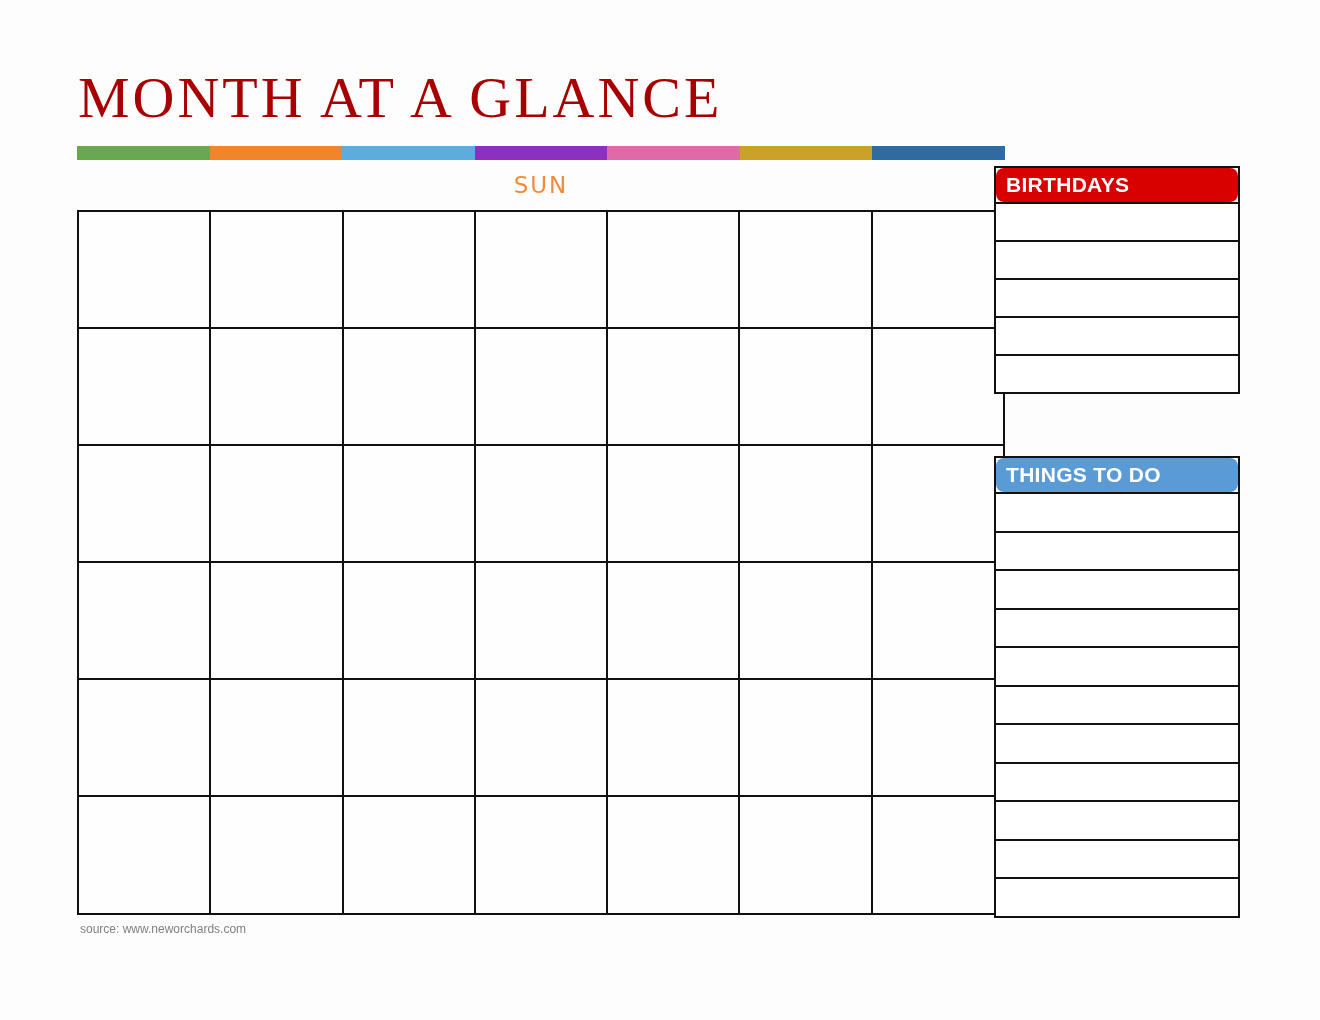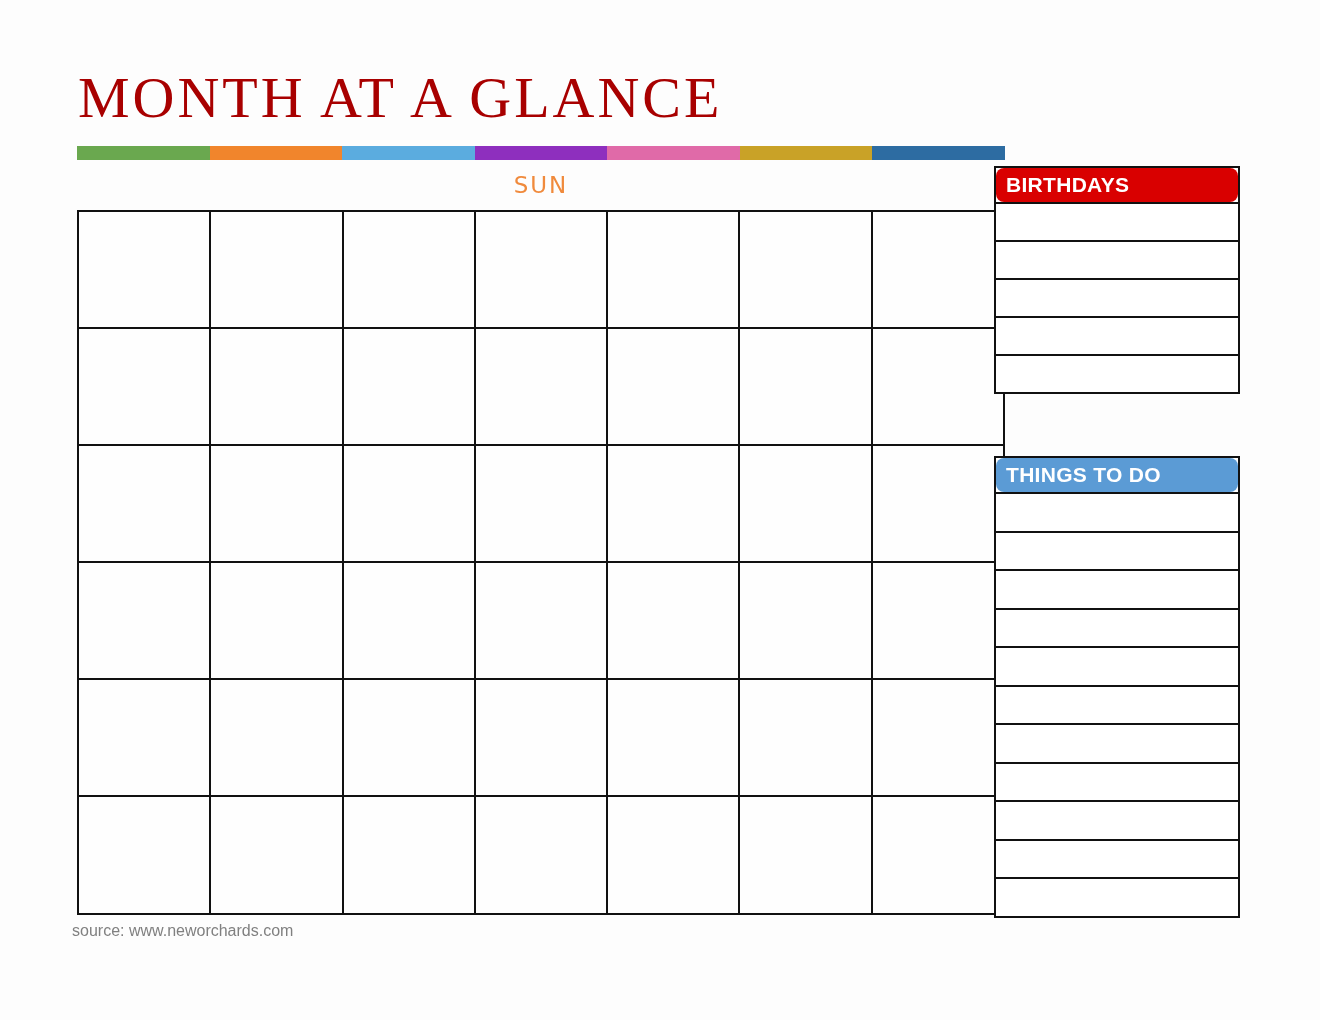--- a/index.html
+++ b/index.html
@@ -82,23 +82,23 @@
     border-bottom: 2px solid #111;
     box-sizing: border-box;
     background: #fefefe;
     padding: 3px 5px;
     font-size: 13px;
     color: #333;
   }
 
   .source {
     position: absolute;
-    left: 72px;
+    left: 80px;
     top: 922px;
-    font-size: 16px;
+    font-size: 12px;
     color: #808080;
     font-family: "Liberation Sans", sans-serif;
   }
 
   
   .panel {
     position: absolute;
     width: 246px;
     border: 2px solid #111;
     box-sizing: border-box;

